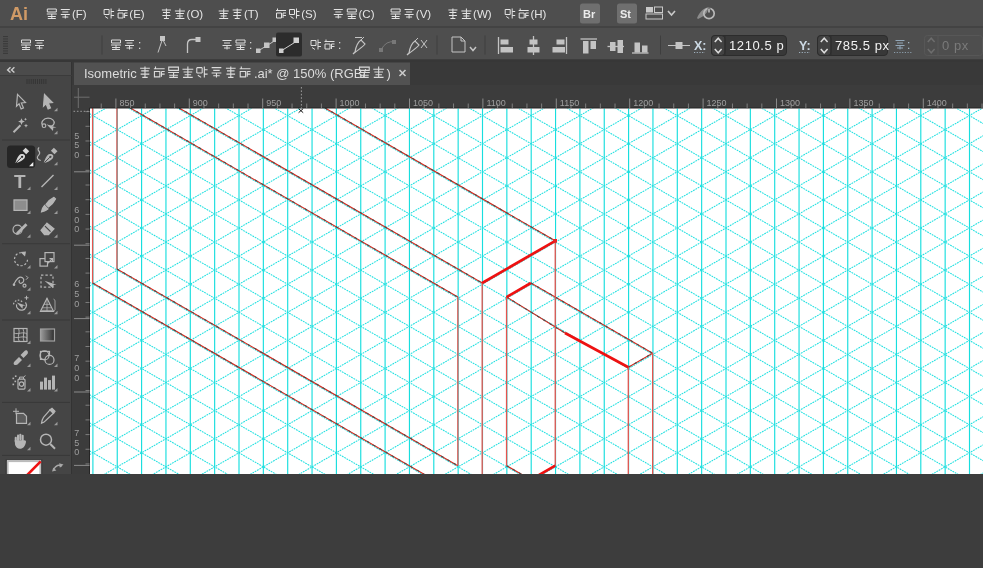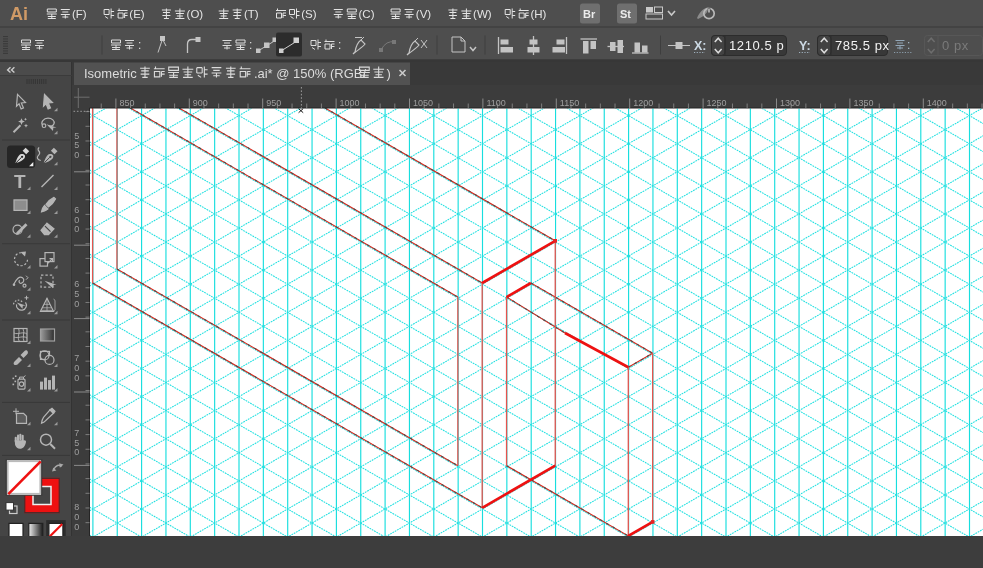--- a/index.html
+++ b/index.html
@@ -1,14 +1,14 @@
 <!DOCTYPE html>
 <html><head><meta charset="utf-8"><style>
 html,body{margin:0;padding:0;background:#3d3d3d}
-.app{position:relative;width:983px;height:536px;overflow:hidden;background:#3d3d3d;font-family:"Liberation Sans",sans-serif}
+.app{position:relative;width:983px;height:474px;overflow:hidden;background:#3d3d3d;font-family:"Liberation Sans",sans-serif}
 .abs{position:absolute;display:block}
 svg{shape-rendering:auto}
 text{font-family:"Liberation Sans",sans-serif}
 .rl{font-size:9px;fill:#9e9e9e}
 </style></head><body>
 <div class="app">
 <svg style="left:0;top:0" class="abs" width="983" height="62" viewBox="0 0 983 62">
 <rect width="983" height="26.5" fill="#4e4e4e"></rect>
 <rect y="26.5" width="983" height="1.5" fill="#434343"></rect>
 <rect y="28" width="983" height="31.5" fill="#4e4e4e"></rect>

